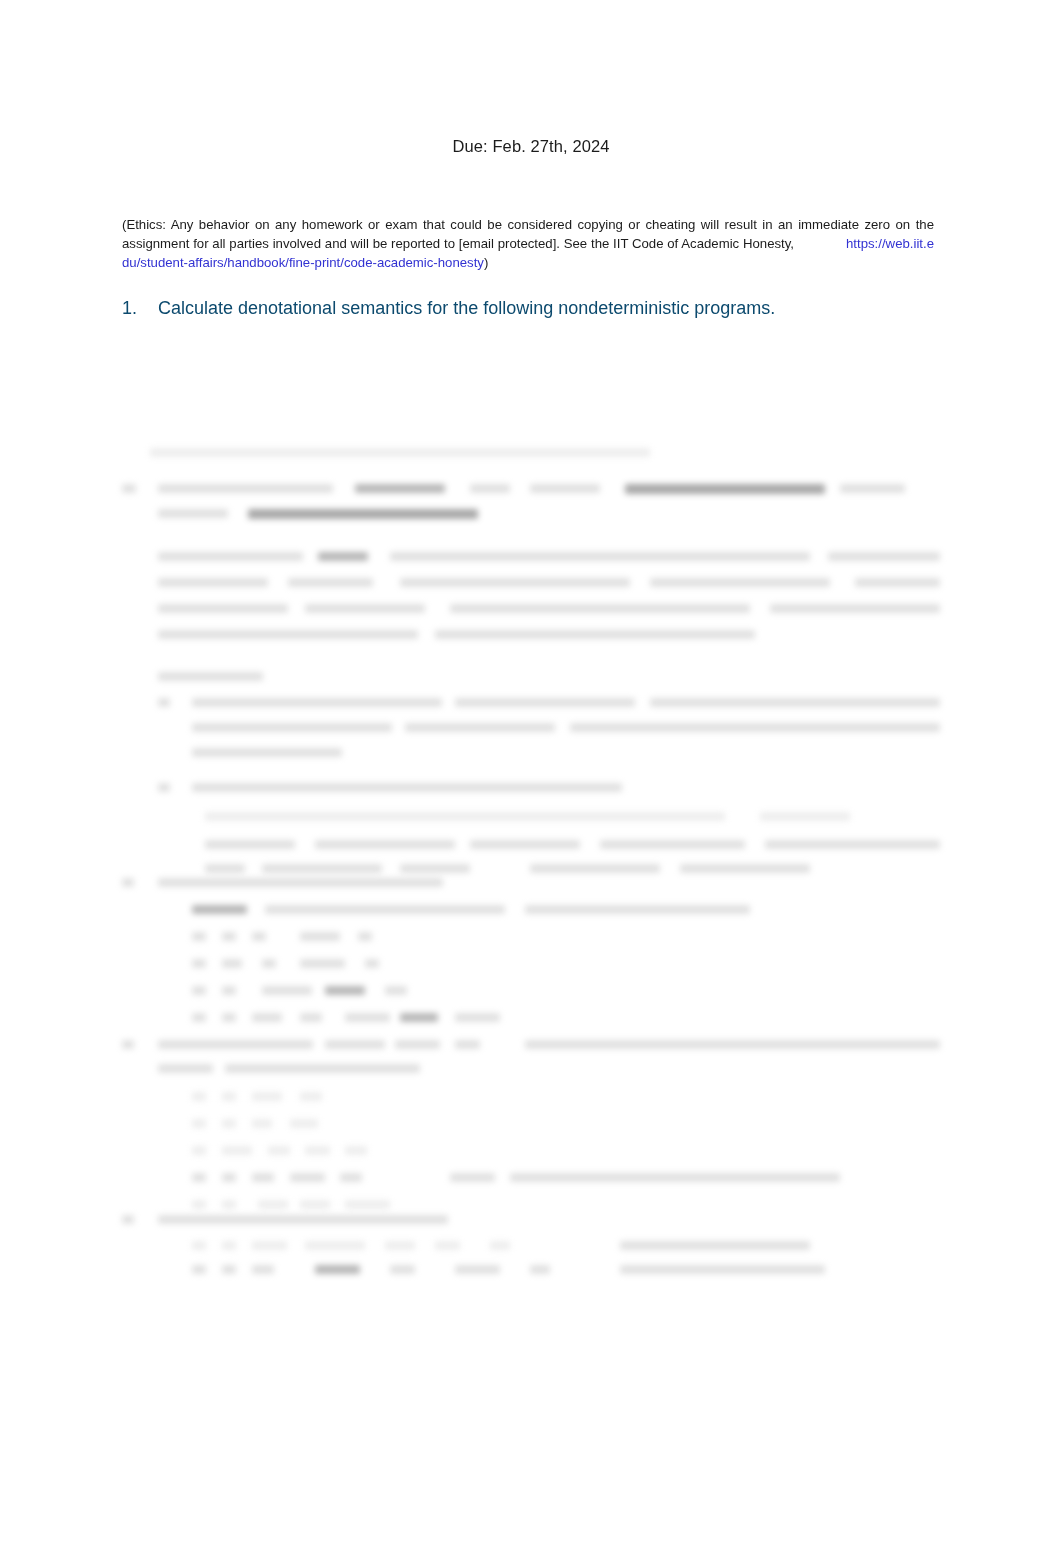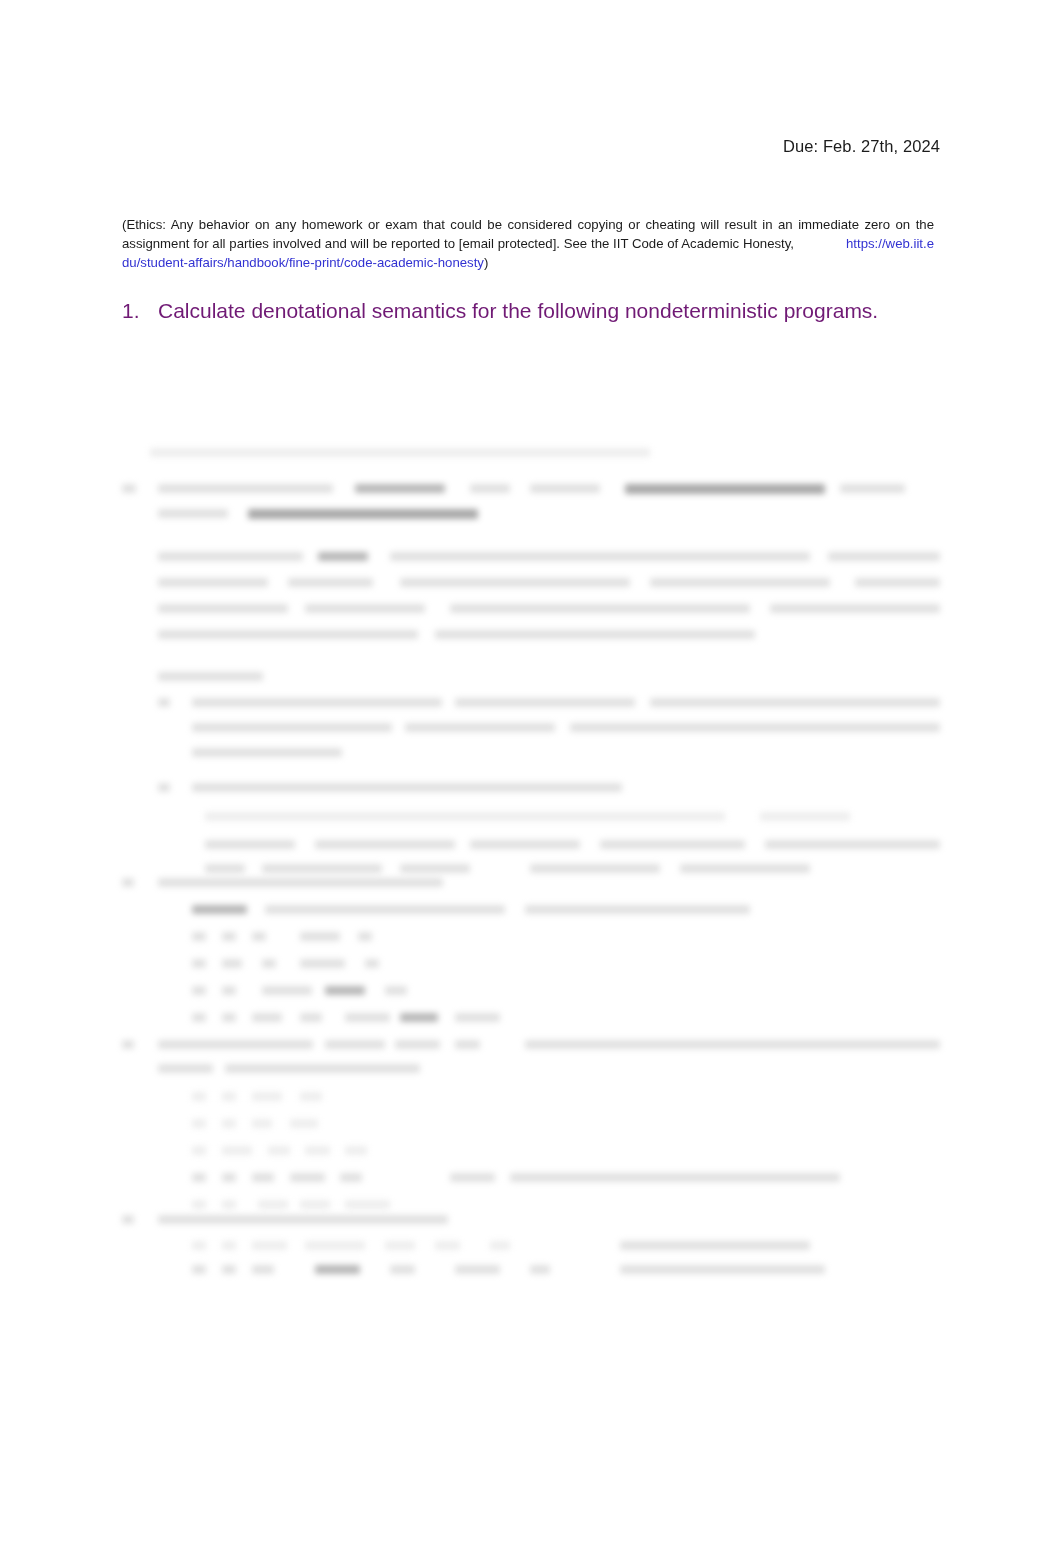--- a/index.html
+++ b/index.html
@@ -29,20 +29,21 @@
     text-align: right;
   }
   .doc-header .hdr-line {
     font-size: 16.5px;
     line-height: 1.22;
     color: #1c1c1c;
     letter-spacing: 0.1px;
   }
   .doc-header .hdr-line.second {
     margin-top: 18px;
+    text-align: center;
   }
 
   
   .ethics {
     position: absolute;
     left: 122px;
     top: 203px;
     width: 812px;
     font-size: 13.2px;
     line-height: 1.42;
@@ -59,23 +60,23 @@
     display: inline-block;
     width: 52px;
   }
 
   
   .item-one {
     position: absolute;
     left: 122px;
     top: 297px;
     width: 812px;
-    font-size: 21px;
+    font-size: 18px;
     line-height: 1.3;
-    color: #701a75;
+    color: #0c4a6e;
   }
   .item-one .num {
     display: inline-block;
     width: 36px;
   }
 
   
   .redacted-body {
     position: absolute;
     left: 0;

